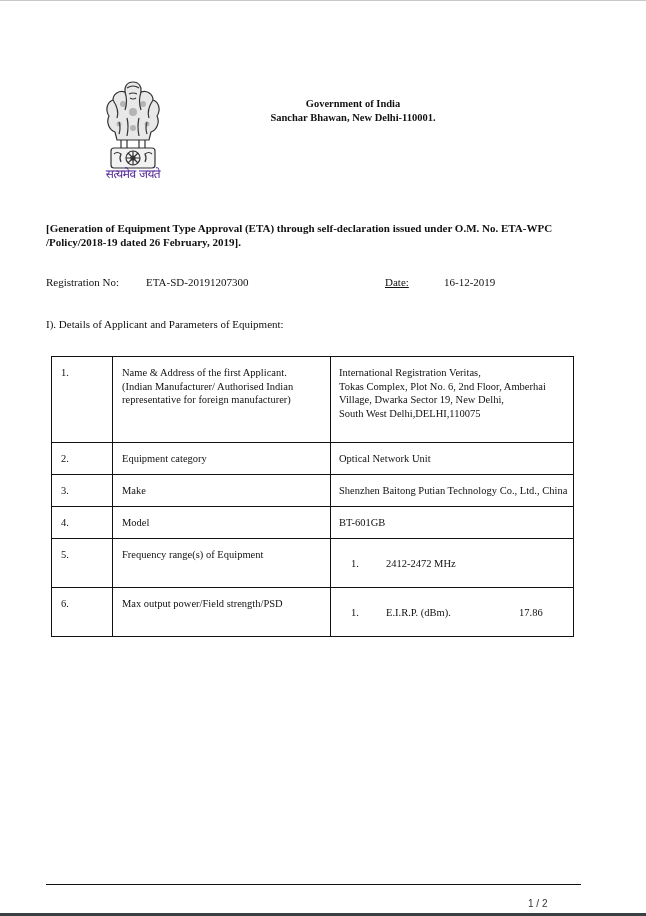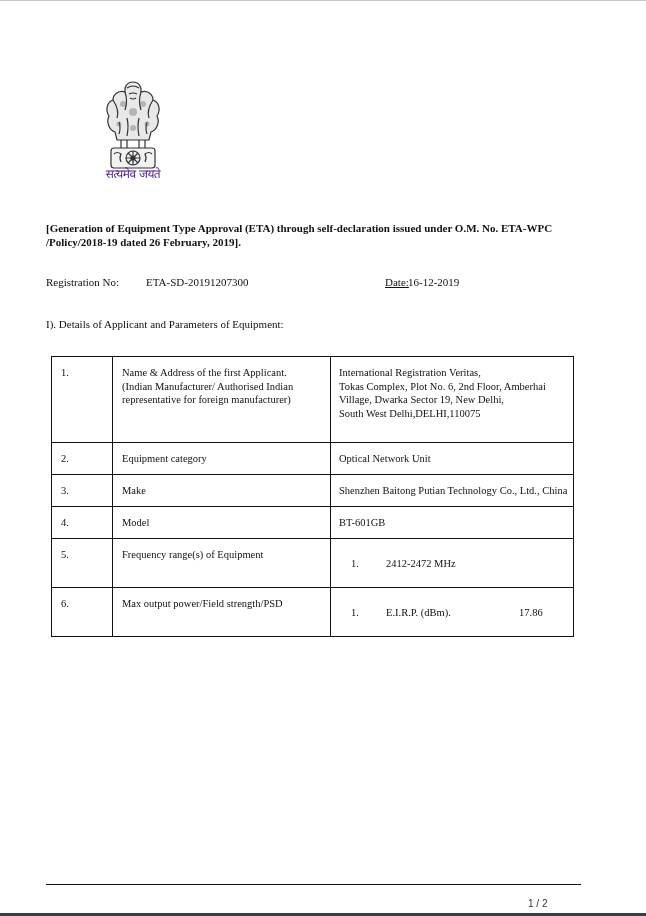--- a/index.html
+++ b/index.html
@@ -12,21 +12,21 @@
   .topbar { position:absolute; left:0; top:0; width:646px; height:1px; background:#c8c8c8; }
   .bottombar { position:absolute; left:0; top:913px; width:646px; height:3px; background:#3a3f44; }
   .emblem { position:absolute; left:97px; top:78px; width:72px; height:104px; }
   .motto { position:absolute; left:96px; top:165px; width:74px; text-align:center; font-size:12px; font-family:"DejaVu Sans", sans-serif; letter-spacing:-0.5px; color:#4c1d95; }
   .header-block { position:absolute; left:258px; top:97px; width:190px; text-align:center; font-weight:bold; font-size:10.5px; line-height:13.6px; }
   .header-block div { white-space:nowrap; }
   .ref { position:absolute; left:46px; top:222px; width:530px; font-weight:bold; font-size:11px; line-height:13.5px; }
   .reg-label { position:absolute; left:46px; top:276px; font-size:11px; }
   .reg-value { position:absolute; left:146px; top:276px; font-size:11px; }
   .date-label { position:absolute; left:385px; top:276px; font-size:11px;text-decoration:underline; }
-  .date-value { position:absolute; left:408px; top:276px; font-size:11px; }
+  .date-value { position:absolute; left:444px; top:276px; font-size:11px; }
   .section-title { position:absolute; left:46px; top:318px; font-size:11px; }
   table.details {
     position:absolute; left:51px; top:356px; width:523px;
     border-collapse:collapse; font-size:10.5px; line-height:13.6px;
   }
   table.details td { border:1.3px solid #111; vertical-align:top; padding:0; }
   td.num { width:51px; padding:9px 0 0 9px !important; }
   td.lbl { width:208px; padding:9px 0 0 9px !important;margin-top:24px; }
   td.val { padding:9px 0 0 8px !important; }
   tr.r1 td { height:76px; }
@@ -61,20 +61,22 @@
       <circle cx="46" cy="26" r="3"></circle>
       <circle cx="36" cy="34" r="4"></circle>
     <circle cx="22" cy="46" r="2.5"></circle>
       <circle cx="50" cy="46" r="2.5"></circle>
       <circle cx="36" cy="50" r="3"></circle>
   </g>
 </svg>
 <div class="motto">सत्यमेव जयते</div>
 
 <div class="header-block">
+  <div>Government of India</div>
+  <div>Sanchar Bhawan, New Delhi-110001.</div>
 </div>
 
 <div class="ref">[Generation of Equipment Type Approval (ETA) through self-declaration issued under O.M. No. ETA-WPC /Policy/2018-19 dated 26 February, 2019].</div>
 
 <div class="reg-label">Registration No:</div>
 <div class="reg-value">ETA-SD-20191207300</div>
 <div class="date-label">Date:</div>
 <div class="date-value">16-12-2019</div>
 
 <div class="section-title">I). Details of Applicant and Parameters of Equipment:</div>

